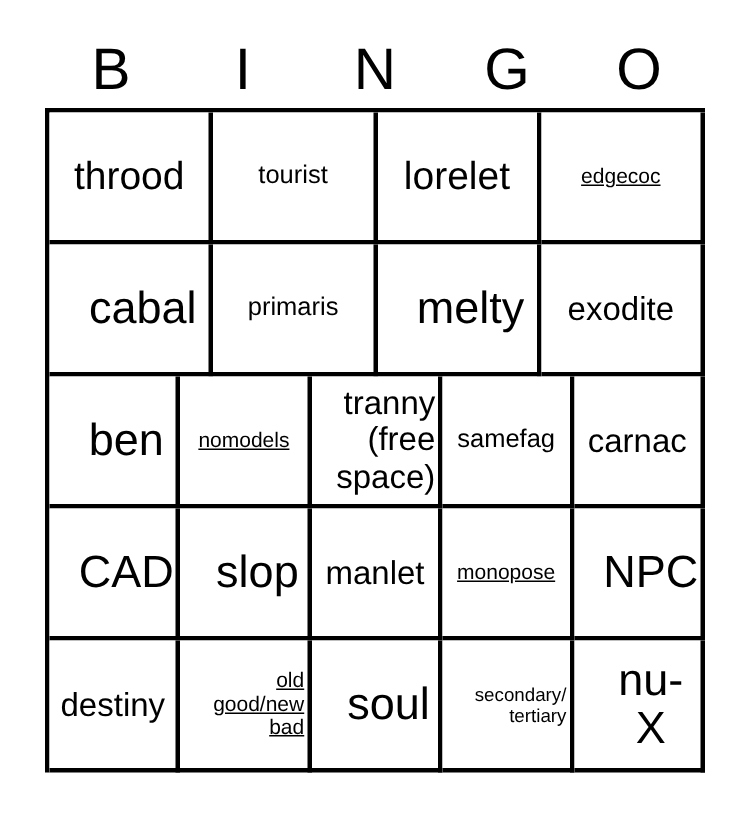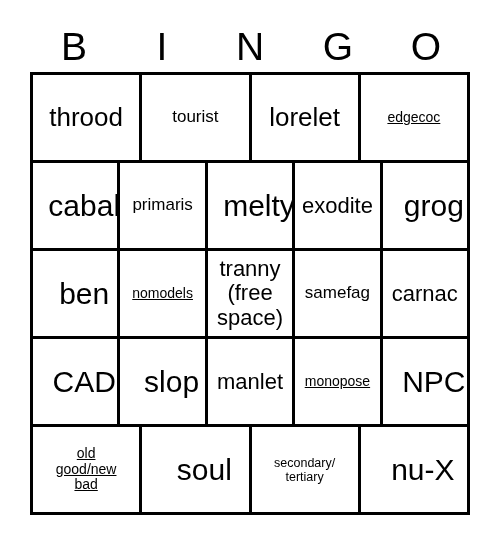--- a/index.html
+++ b/index.html
@@ -80,21 +80,21 @@
     word-break: normal;
     color: #000000;
   }
   
   .fs-xl  { font-size: 30px; margin-left: 18px; }
   .fs-lg  { font-size: 26px; }
   .fs-md  { font-size: 22px; }
   .fs-sm  { font-size: 17px; }
   .fs-xs  { font-size: 14px; text-decoration: underline; }
   .fs-xxs { font-size: 12.5px; }
-  .multi  { line-height: 1.12; }
+  .multi  { line-height: 1.12; text-align: right; }
 </style>
 </head>
 <body>
 
 <div id="card">
 
   <div id="header-row">
     <div class="header-cell">B</div>
     <div class="header-cell">I</div>
     <div class="header-cell">N</div>
@@ -125,23 +125,20 @@
         </div>
       <div class="cell">
           <span class="cell-text fs-sm">primaris</span>
         </div>
       <div class="cell">
           <span class="cell-text fs-xl">melty</span>
         </div>
       <div class="cell">
           <span class="cell-text fs-md">exodite</span>
         </div>
-      <div class="cell">
-          <span class="cell-text fs-xl">grog</span>
-        </div>
     </div>
 
     <div class="grid-row">
       <div class="cell">
           <span class="cell-text fs-xl">ben</span>
         </div>
       <div class="cell">
           <span class="cell-text fs-xs">nomodels</span>
         </div>
       <div class="cell">
@@ -170,20 +167,23 @@
       <div class="cell">
           <span class="cell-text fs-xs">monopose</span>
         </div>
       <div class="cell">
           <span class="cell-text fs-xl">NPC</span>
         </div>
     </div>
 
     <div class="grid-row">
       <div class="cell">
+          <span class="cell-text fs-md">destiny</span>
+        </div>
+      <div class="cell">
           <span class="cell-text fs-xs multi">old
 good/new
 bad</span>
         </div>
       <div class="cell">
           <span class="cell-text fs-xl">soul</span>
         </div>
       <div class="cell">
           <span class="cell-text fs-xxs multi">secondary/
 tertiary</span>

